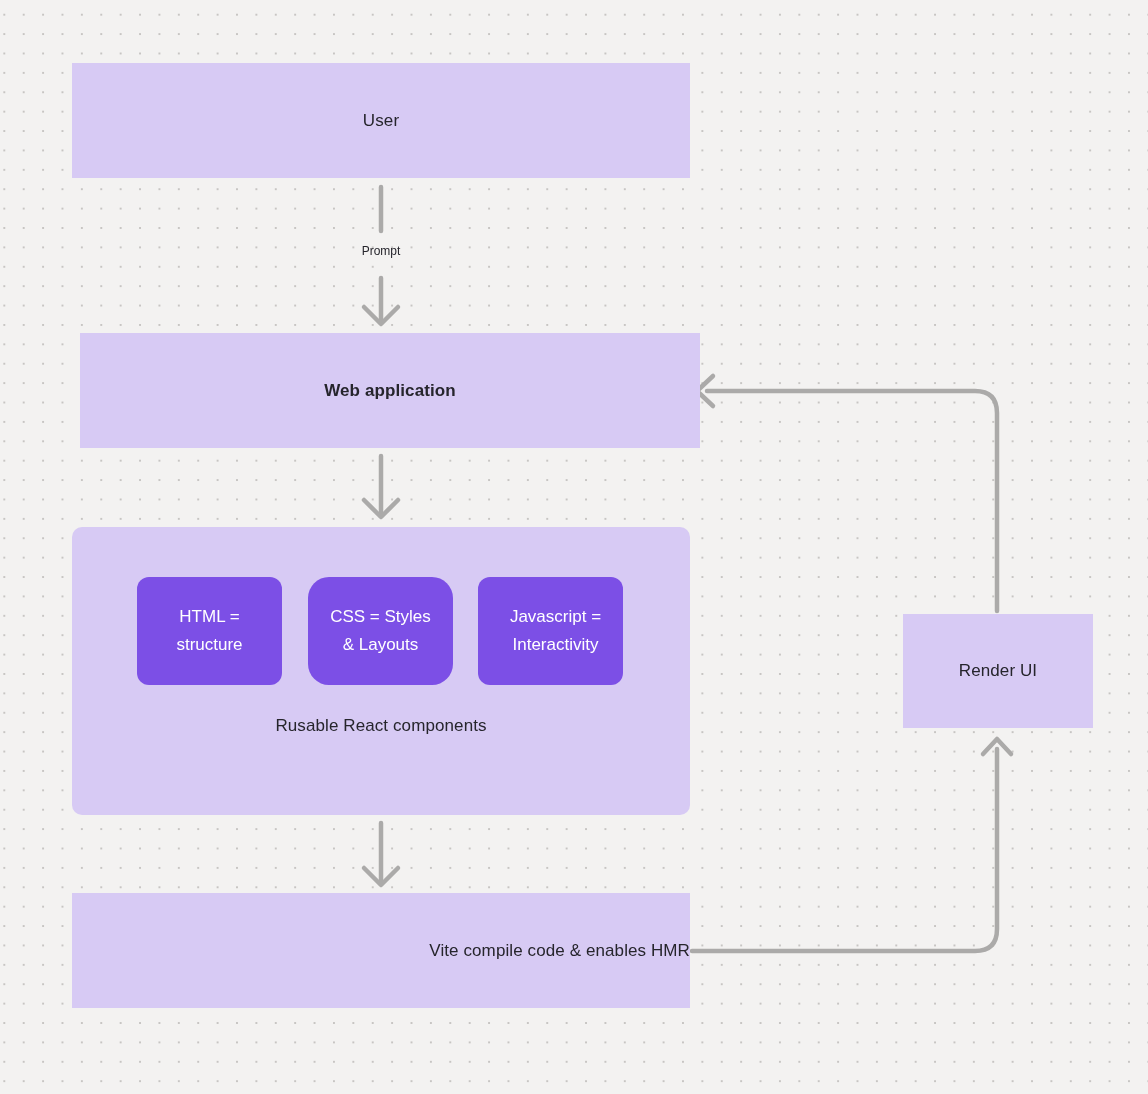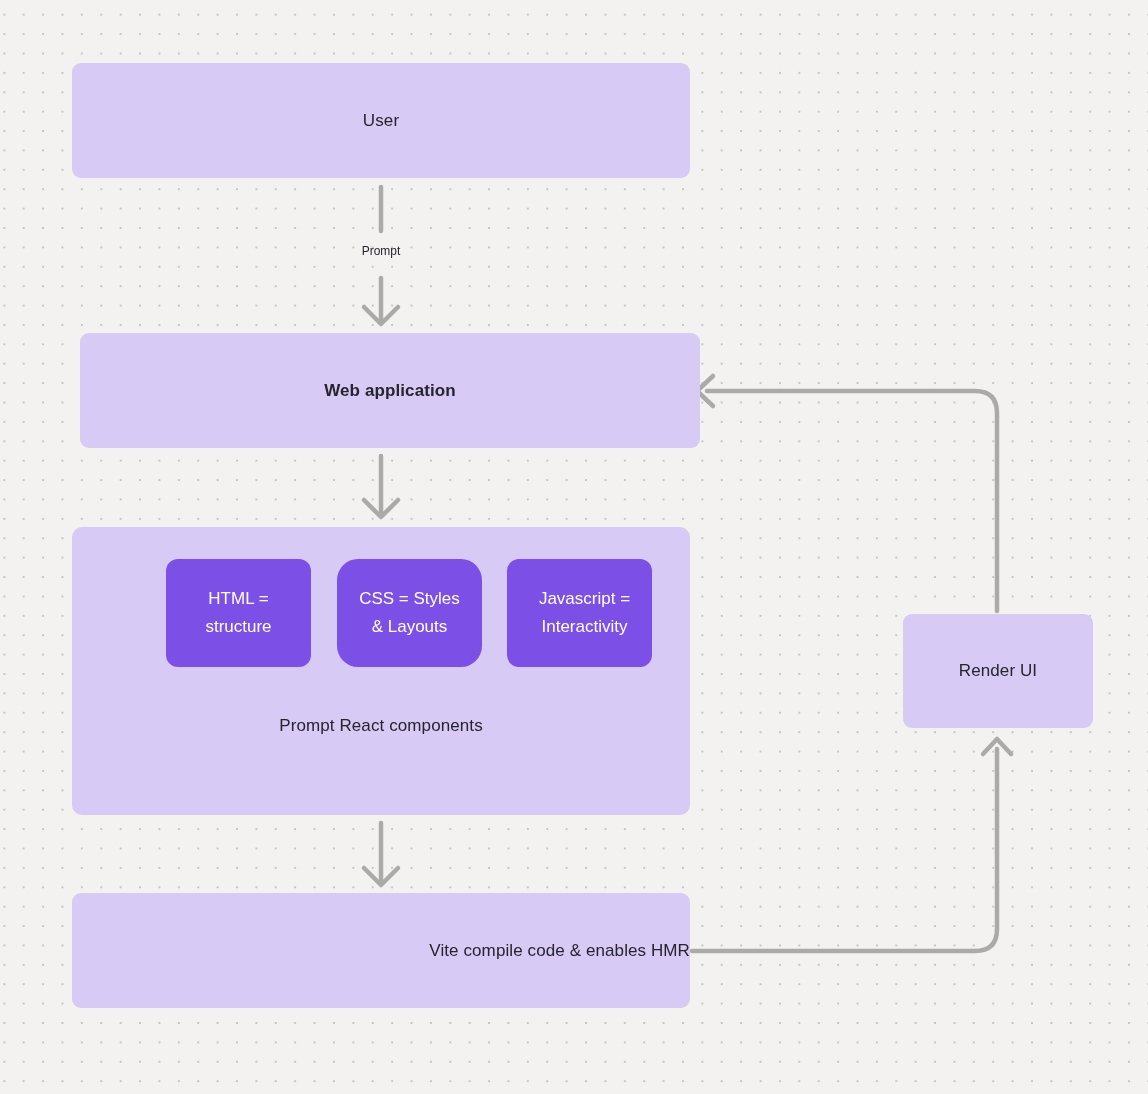--- a/index.html
+++ b/index.html
@@ -37,51 +37,50 @@
     stroke-linecap: round;
     stroke-linejoin: round;
   }
   .node {
     position: absolute;
     display: flex;
     align-items: center;
     justify-content: center;
     text-align: center;
     background: var(--box-light-fill);
-    border-radius: 9px;
+    border-radius: 0;
     color: var(--text-dark);
     font-size: 17px;
     letter-spacing: 0.1px;
   }
   .node-user    { left: 72px;  top: 63px;  width: 618px; height: 115px; }
   .node-webapp  { left: 80px;  top: 333px; width: 620px; height: 115px; font-weight: bold; }
   .node-vite    { left: 72px;  top: 893px; width: 618px; height: 115px; justify-content: flex-end; }
   .node-render  { left: 903px; top: 614px; width: 190px; height: 114px; }
   .group {
     position: absolute;
     left: 72px; top: 527px; width: 618px; height: 288px;
     background: var(--box-light-fill);
     border-radius: 10px;
   }
   .chip {
     position: absolute;
-    top: 32px;
+    top: 50px;
     width: 145px;
     height: 108px;
     background: var(--box-dark-fill);
     border-radius: 12px;
     color: var(--text-light);
     font-size: 17px;
     line-height: 28px;
     display: flex;
     flex-direction: column;
     align-items: center;
     justify-content: center;
     text-align: center;
-    margin-left: 29px;
   }
   .chip-1 { left: 65px; }
   .chip-2 { left: 236px; border-radius: 21px; }
   .chip-3 { left: 406px; padding-left: 10px; }
   .group-label {
     position: absolute;
     left: 0; right: 0; top: 189px;
     text-align: center;
     color: var(--text-dark);
     font-size: 17px;
@@ -136,21 +135,21 @@
       <span>structure</span>
     </div>
     <div class="chip chip-2">
       <span>CSS = Styles</span>
       <span>&amp; Layouts</span>
     </div>
     <div class="chip chip-3">
       <span>Javascript =</span>
       <span>Interactivity</span>
     </div>
-    <div class="group-label">Prompt React components</div>
+    <div class="group-label">Rusable React components</div>
   </div>
 
   <div class="node node-vite">
     <span>Vite compile code &amp; enables HMR</span>
   </div>
 
   <div class="node node-render">
     <span>Render UI</span>
   </div>
 

